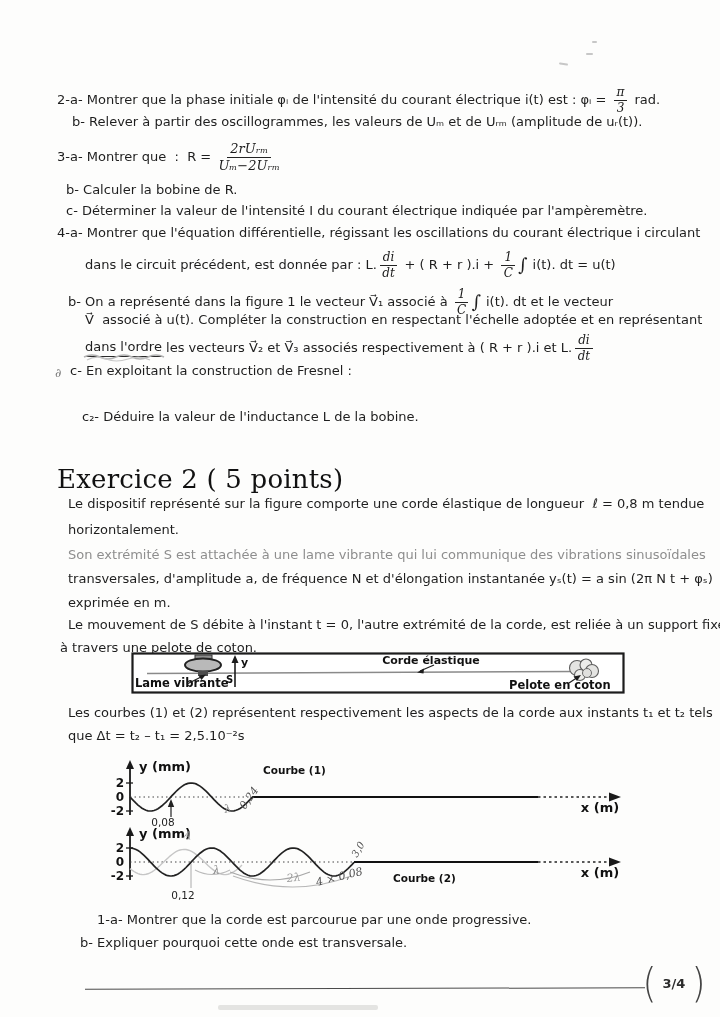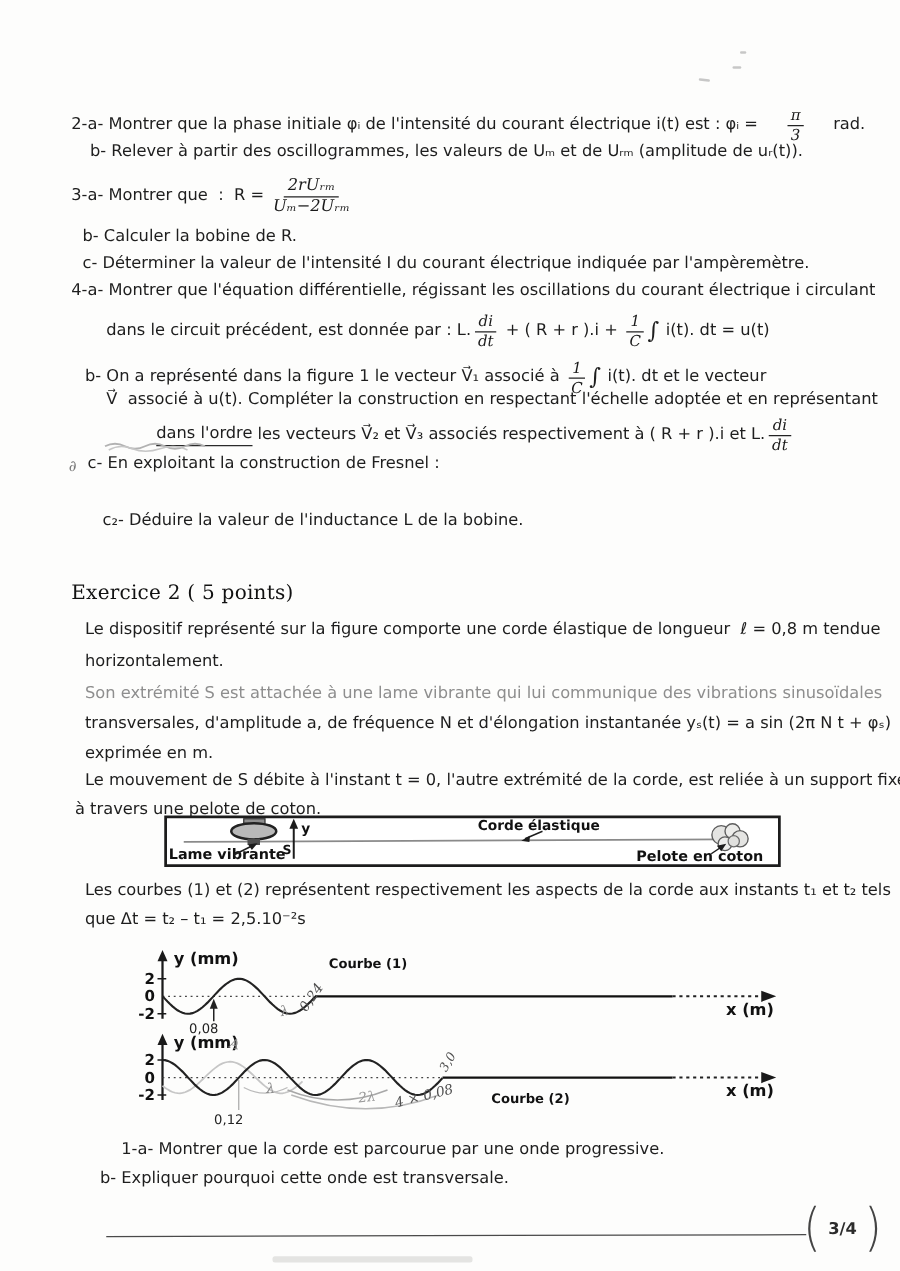--- a/index.html
+++ b/index.html
@@ -29,21 +29,21 @@
     margin:0 3px;vertical-align:middle;color:#1a1a1a;
   }
   .frac .num{border-bottom:1.2px solid #222;padding:0 3px 1px 3px;}
   .frac .den{padding-top:1px;}
   .int{font-family:"DejaVu Serif","Liberation Serif",serif;font-size:18px;line-height:1;margin-right:1px;}
   .underlined{border-bottom:1.5px solid #2a2a2a;padding-bottom:1px;}
   .faded{color:#8e8e8e;filter:blur(.35px);}
   .heading{
     position:absolute;
     font-family:"DejaVu Serif","Liberation Serif",serif;
-    font-size:16px;color:#111;letter-spacing:.2px;
+    font-size:26px;color:#111;letter-spacing:.2px;
   }
   .hand{
     position:absolute;
     font-family:"DejaVu Serif","Liberation Serif",serif;
     font-style:italic;color:#777;font-size:12px;white-space:pre;
   }
   .speck{position:absolute;background:#9a9a9a;opacity:.55;border-radius:1px;}
   .smudge{position:absolute;background:#e4e4e2;border-radius:2px;}
   .footer-line{position:absolute;left:85px;top:988px;width:560px;border-top:1.3px solid #4a4a4a;transform:rotate(-.15deg);}
   .pagenum{
@@ -59,21 +59,21 @@
 </style>
 </head>
 <body>
 
 <div class="page">
 
   <div class="speck" style="left:586px;top:53px;width:7px;height:2px;"></div>
   <div class="speck" style="left:559px;top:63px;width:9px;height:2px;transform:rotate(8deg);"></div>
   <div class="speck" style="left:592px;top:41px;width:5px;height:2px;"></div>
 
-  <div class="t math" style="left:57px;top:86px;gap:16px;">
+  <div class="t math" style="left:57px;top:86px;">
     <span>2-a- Montrer que la phase initiale φᵢ de l'intensité du courant électrique i(t) est : φᵢ = </span>
     <span class="frac">
       <span class="num">π</span>
       <span class="den">3</span>
     </span>
     <span> rad.</span>
   </div>
 
   <div class="t" style="left:72px;top:114px;">b- Relever à partir des oscillogrammes, les valeurs de Uₘ et de Uᵣₘ (amplitude de uᵣ(t)).</div>
 
@@ -110,21 +110,21 @@
     <span class="frac">
       <span class="num">1</span>
       <span class="den">C</span>
     </span>
     <span class="int">∫</span>
     <span> i(t). dt et le vecteur</span>
   </div>
 
   <div class="t" style="left:85px;top:312px;">V⃗  associé à u(t). Compléter la construction en respectant l'échelle adoptée et en représentant</div>
 
-  <div class="t math" style="left:85px;top:330px;height:36px;margin-left:40px;">
+  <div class="t math" style="left:85px;top:330px;height:36px;">
     <span class="underlined">dans l'ordre</span>
     <span> les vecteurs V⃗₂ et V⃗₃ associés respectivement à ( R + r ).i et L.</span>
     <span class="frac">
       <span class="num">di</span>
       <span class="den">dt</span>
     </span>
   </div>
 
   <svg style="position:absolute;left:82px;top:352px;" width="92" height="12">
     <path d="M2,5 Q10,1 18,5 T34,5 T50,5 T66,5 T82,5" fill="none" stroke="#b2b2b2" stroke-width="1.5"></path>

